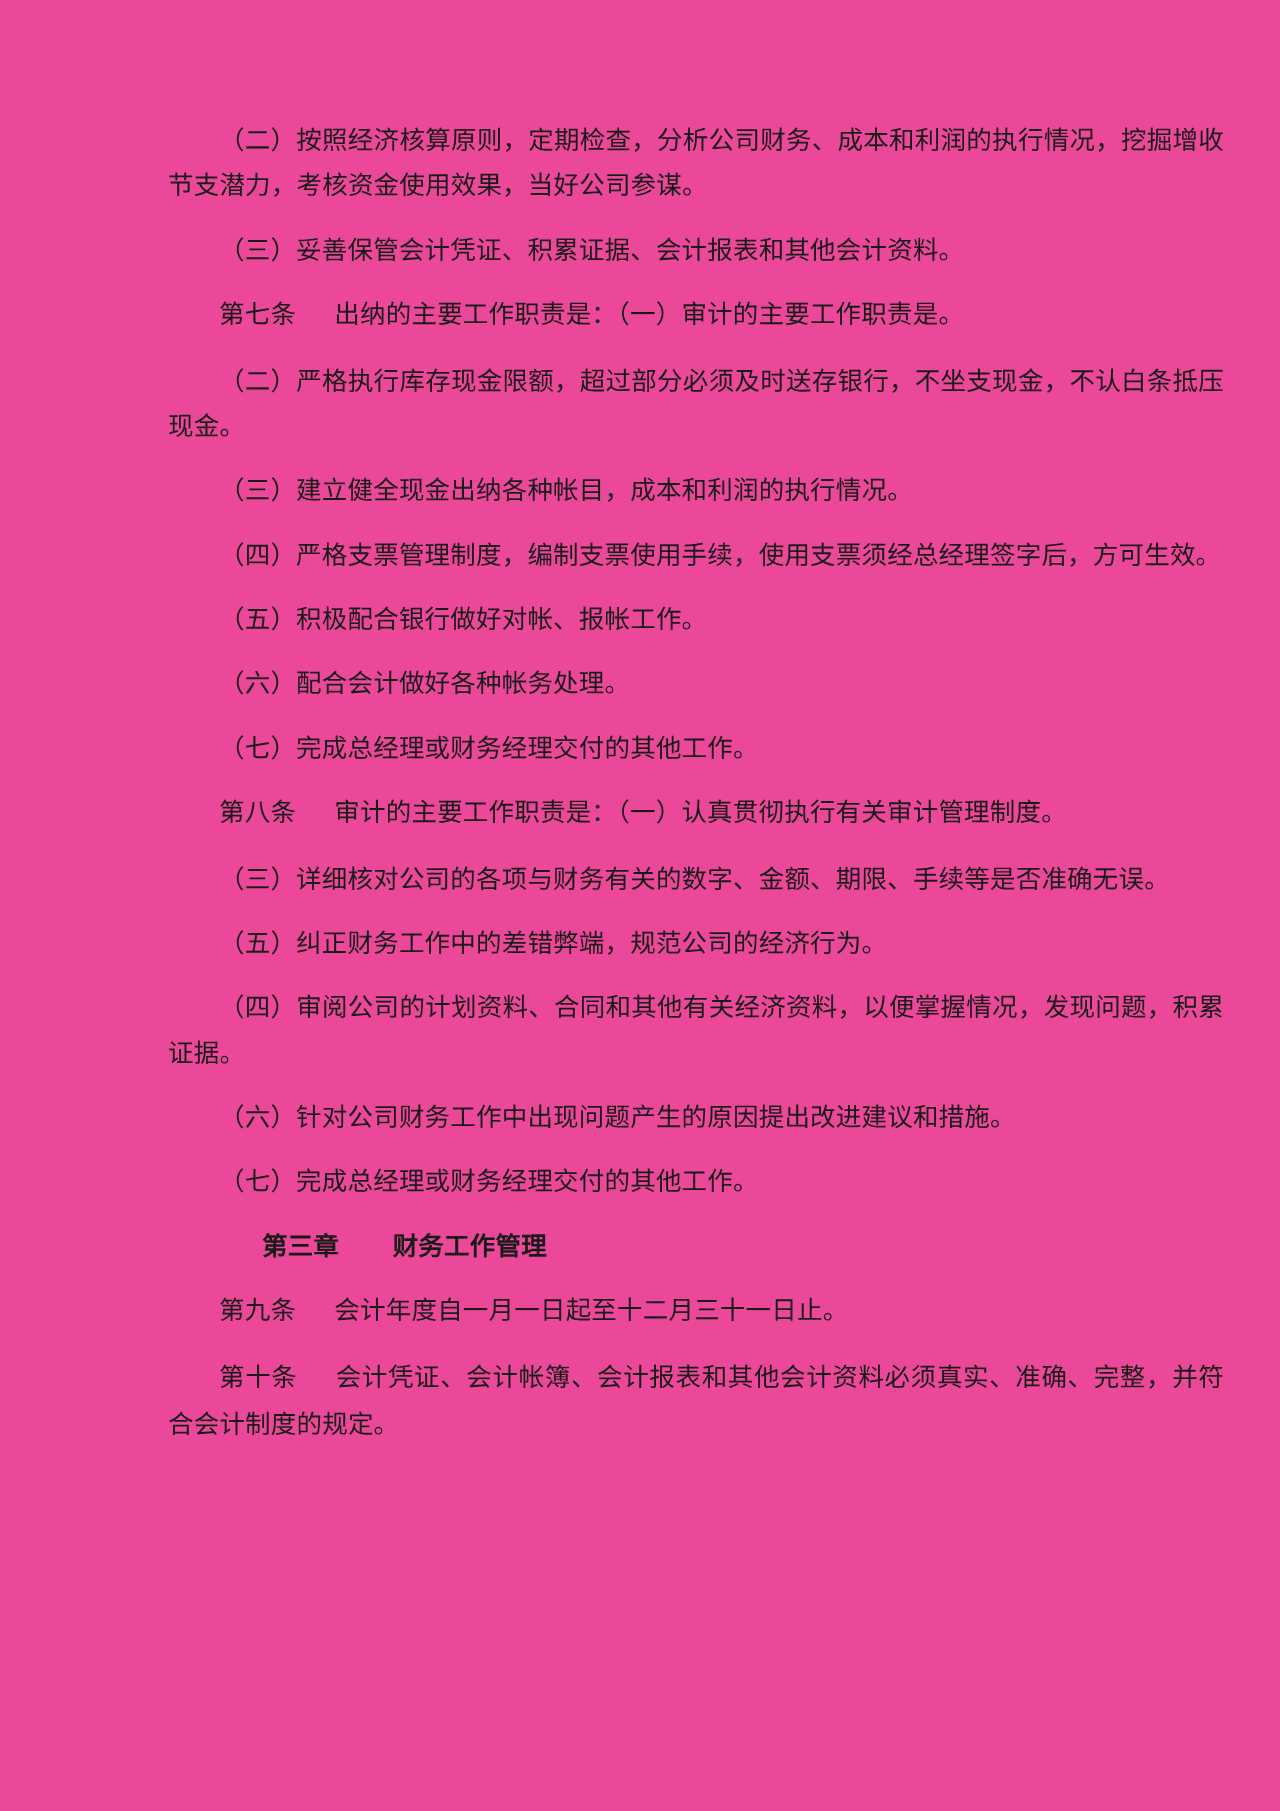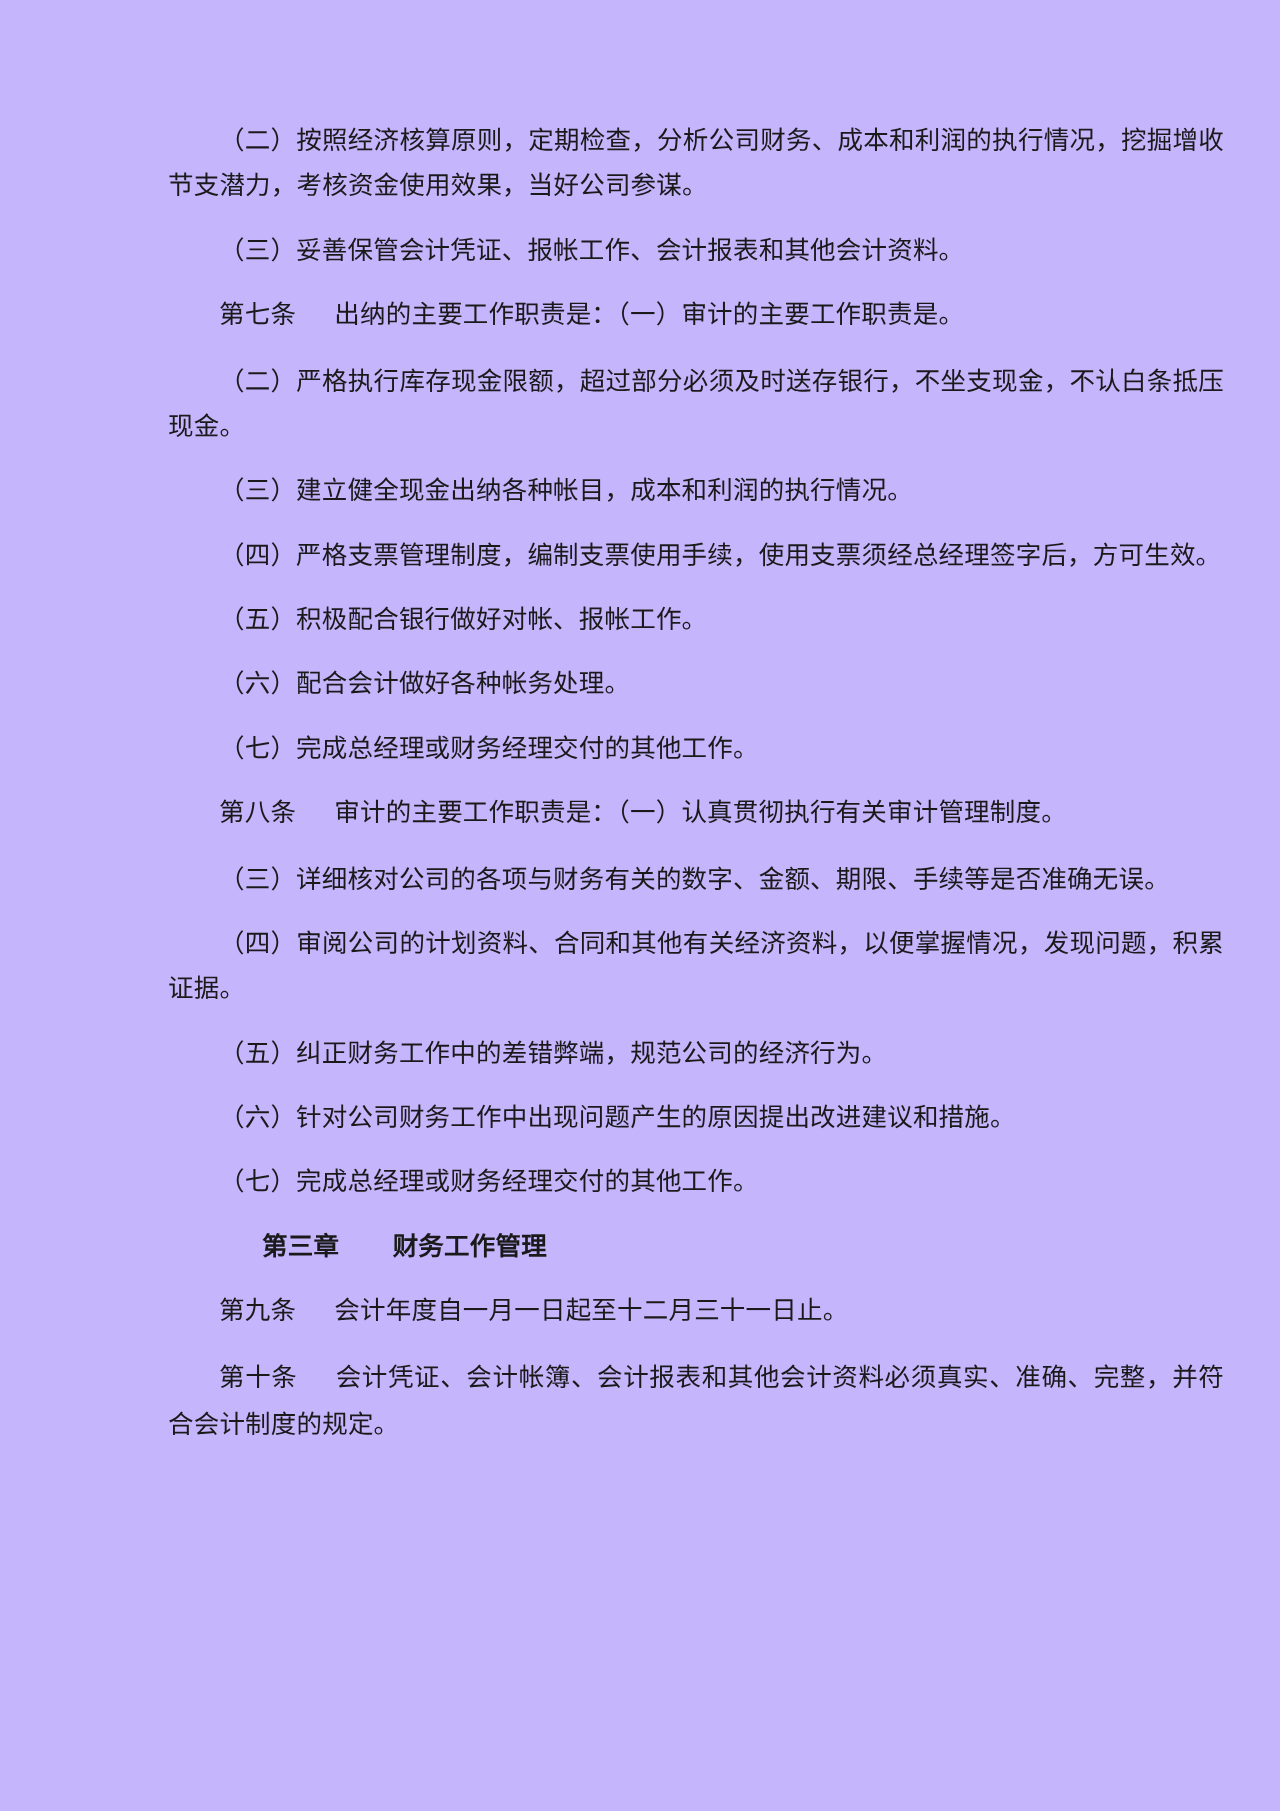--- a/index.html
+++ b/index.html
@@ -13,21 +13,21 @@
     font-family: "DejaVu Serif", "Liberation Serif", serif;
     color: #1a1a1a;
     -webkit-font-smoothing: antialiased;
   }
   .page {
     position: relative;
     width: 1280px;
     min-height: 1811px;
     box-sizing: border-box;
     padding: 118px 56px 60px 168px;
-    background: #c4b5fd;
+    background: #ec4899;
   }
   .doc-body {
     font-size: 25.5px;
     line-height: 1.78;
     text-align: justify;
     text-justify: inter-ideograph;
     letter-spacing: 0.2px;
   }
   p.para {
     margin: 0 0 19px 0;
@@ -51,21 +51,21 @@
   }
 </style>
 </head>
 <body>
 
 <div class="page">
   <div class="doc-body">
 
     <p class="para">（二）按照经济核算原则，定期检查，分析公司财务、成本和利润的执行情况，挖掘增收节支潜力，考核资金使用效果，当好公司参谋。</p>
 
-    <p class="para">（三）妥善保管会计凭证、报帐工作、会计报表和其他会计资料。</p>
+    <p class="para">（三）妥善保管会计凭证、积累证据、会计报表和其他会计资料。</p>
 
 
     <p class="para">
       <span class="clause-label">第七条</span><span>出纳的主要工作职责是：（一）审计的主要工作职责是。</span>
     </p>
 
     <p class="para">（二）严格执行库存现金限额，超过部分必须及时送存银行，不坐支现金，不认白条抵压现金。</p>
 
     <p class="para">（三）建立健全现金出纳各种帐目，成本和利润的执行情况。</p>
 
@@ -77,23 +77,23 @@
 
     <p class="para">（七）完成总经理或财务经理交付的其他工作。</p>
 
     <p class="para">
       <span class="clause-label">第八条</span><span>审计的主要工作职责是：（一）认真贯彻执行有关审计管理制度。</span>
     </p>
 
 
     <p class="para">（三）详细核对公司的各项与财务有关的数字、金额、期限、手续等是否准确无误。</p>
 
+    <p class="para">（五）纠正财务工作中的差错弊端，规范公司的经济行为。</p>
+
     <p class="para">（四）审阅公司的计划资料、合同和其他有关经济资料，以便掌握情况，发现问题，积累证据。</p>
-
-    <p class="para">（五）纠正财务工作中的差错弊端，规范公司的经济行为。</p>
 
     <p class="para">（六）针对公司财务工作中出现问题产生的原因提出改进建议和措施。</p>
 
     <p class="para">（七）完成总经理或财务经理交付的其他工作。</p>
 
     <p class="heading">
       <span class="h-label">第三章</span><span>财务工作管理</span>
     </p>
 
     <p class="para">

